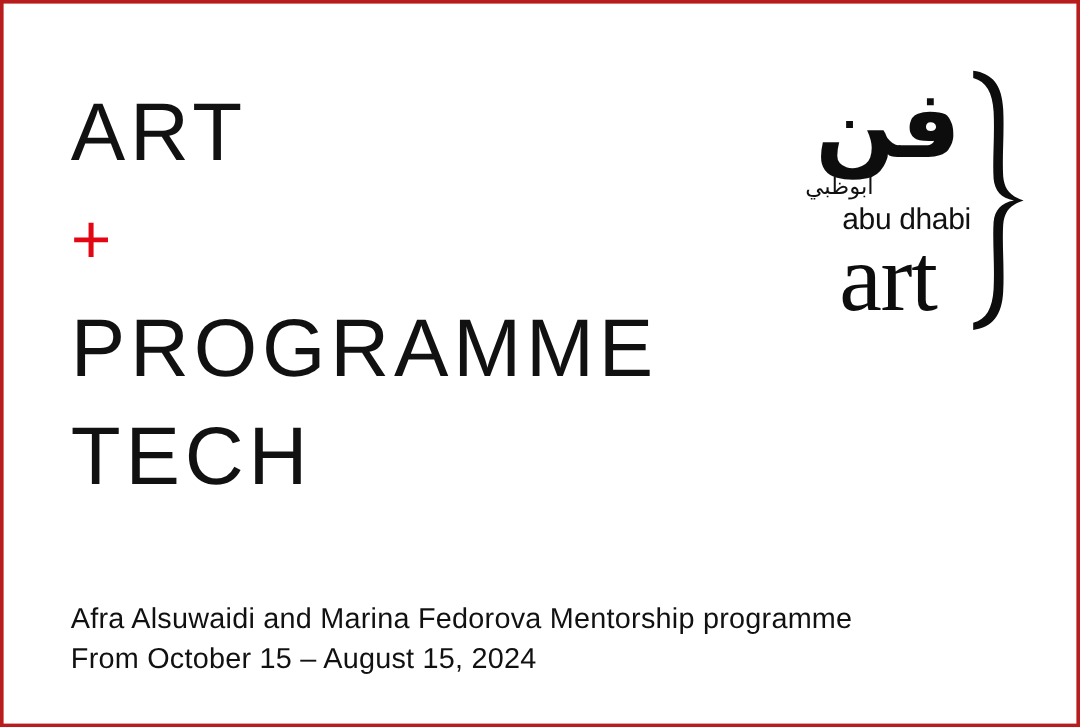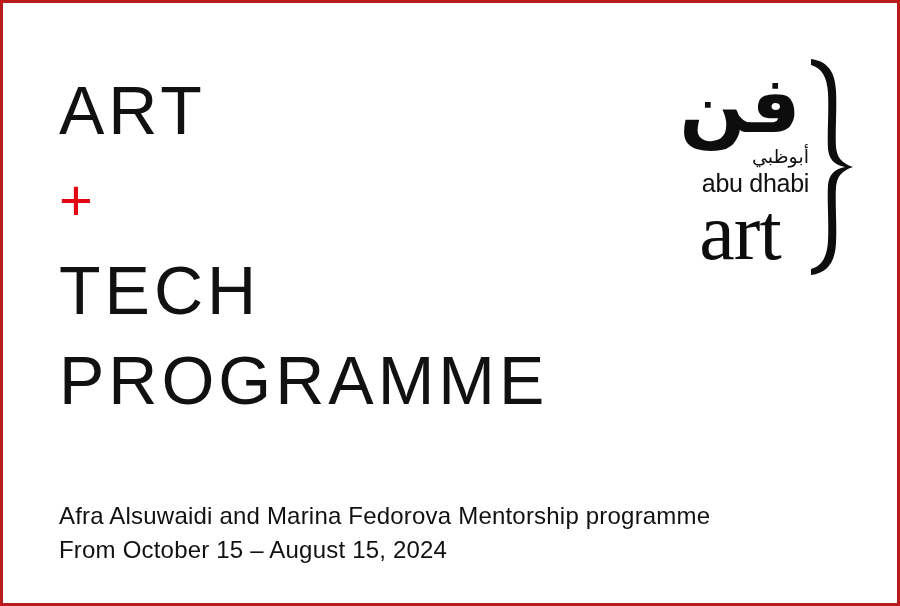--- a/index.html
+++ b/index.html
@@ -96,21 +96,21 @@
     line-height: 104px;
     color: #0d0d0d;
     direction: rtl;
   }
 
   .logo-arabic-sub {
     position: absolute;
     left: 0;
     top: 86px;
     width: 138px;
-    text-align: right;
+    text-align: left;
     font-family: "DejaVu Sans", sans-serif;
     font-weight: 400;
     font-size: 19px;
     line-height: 26px;
     color: #111111;
     direction: rtl;
   }
 
   .logo-latin-sub {
     position: absolute;
@@ -155,22 +155,22 @@
   }
 </style>
 </head>
 <body>
 
 <div class="poster">
 
   <div class="headline">
     <div class="headline-line">ART</div>
     <div class="headline-plus">+</div>
+    <div class="headline-line">PROGRAMME</div>
     <div class="headline-line">TECH</div>
-    <div class="headline-line">PROGRAMME</div>
   </div>
 
   <div class="subtitle">
     <div class="subtitle-line">Afra Alsuwaidi and Marina Fedorova Mentorship programme</div>
     <div class="subtitle-line">From October 15 – August 15, 2024</div>
   </div>
 
   <div class="logo">
     <div class="logo-stack">
       <div class="logo-arabic-main">فن</div>

